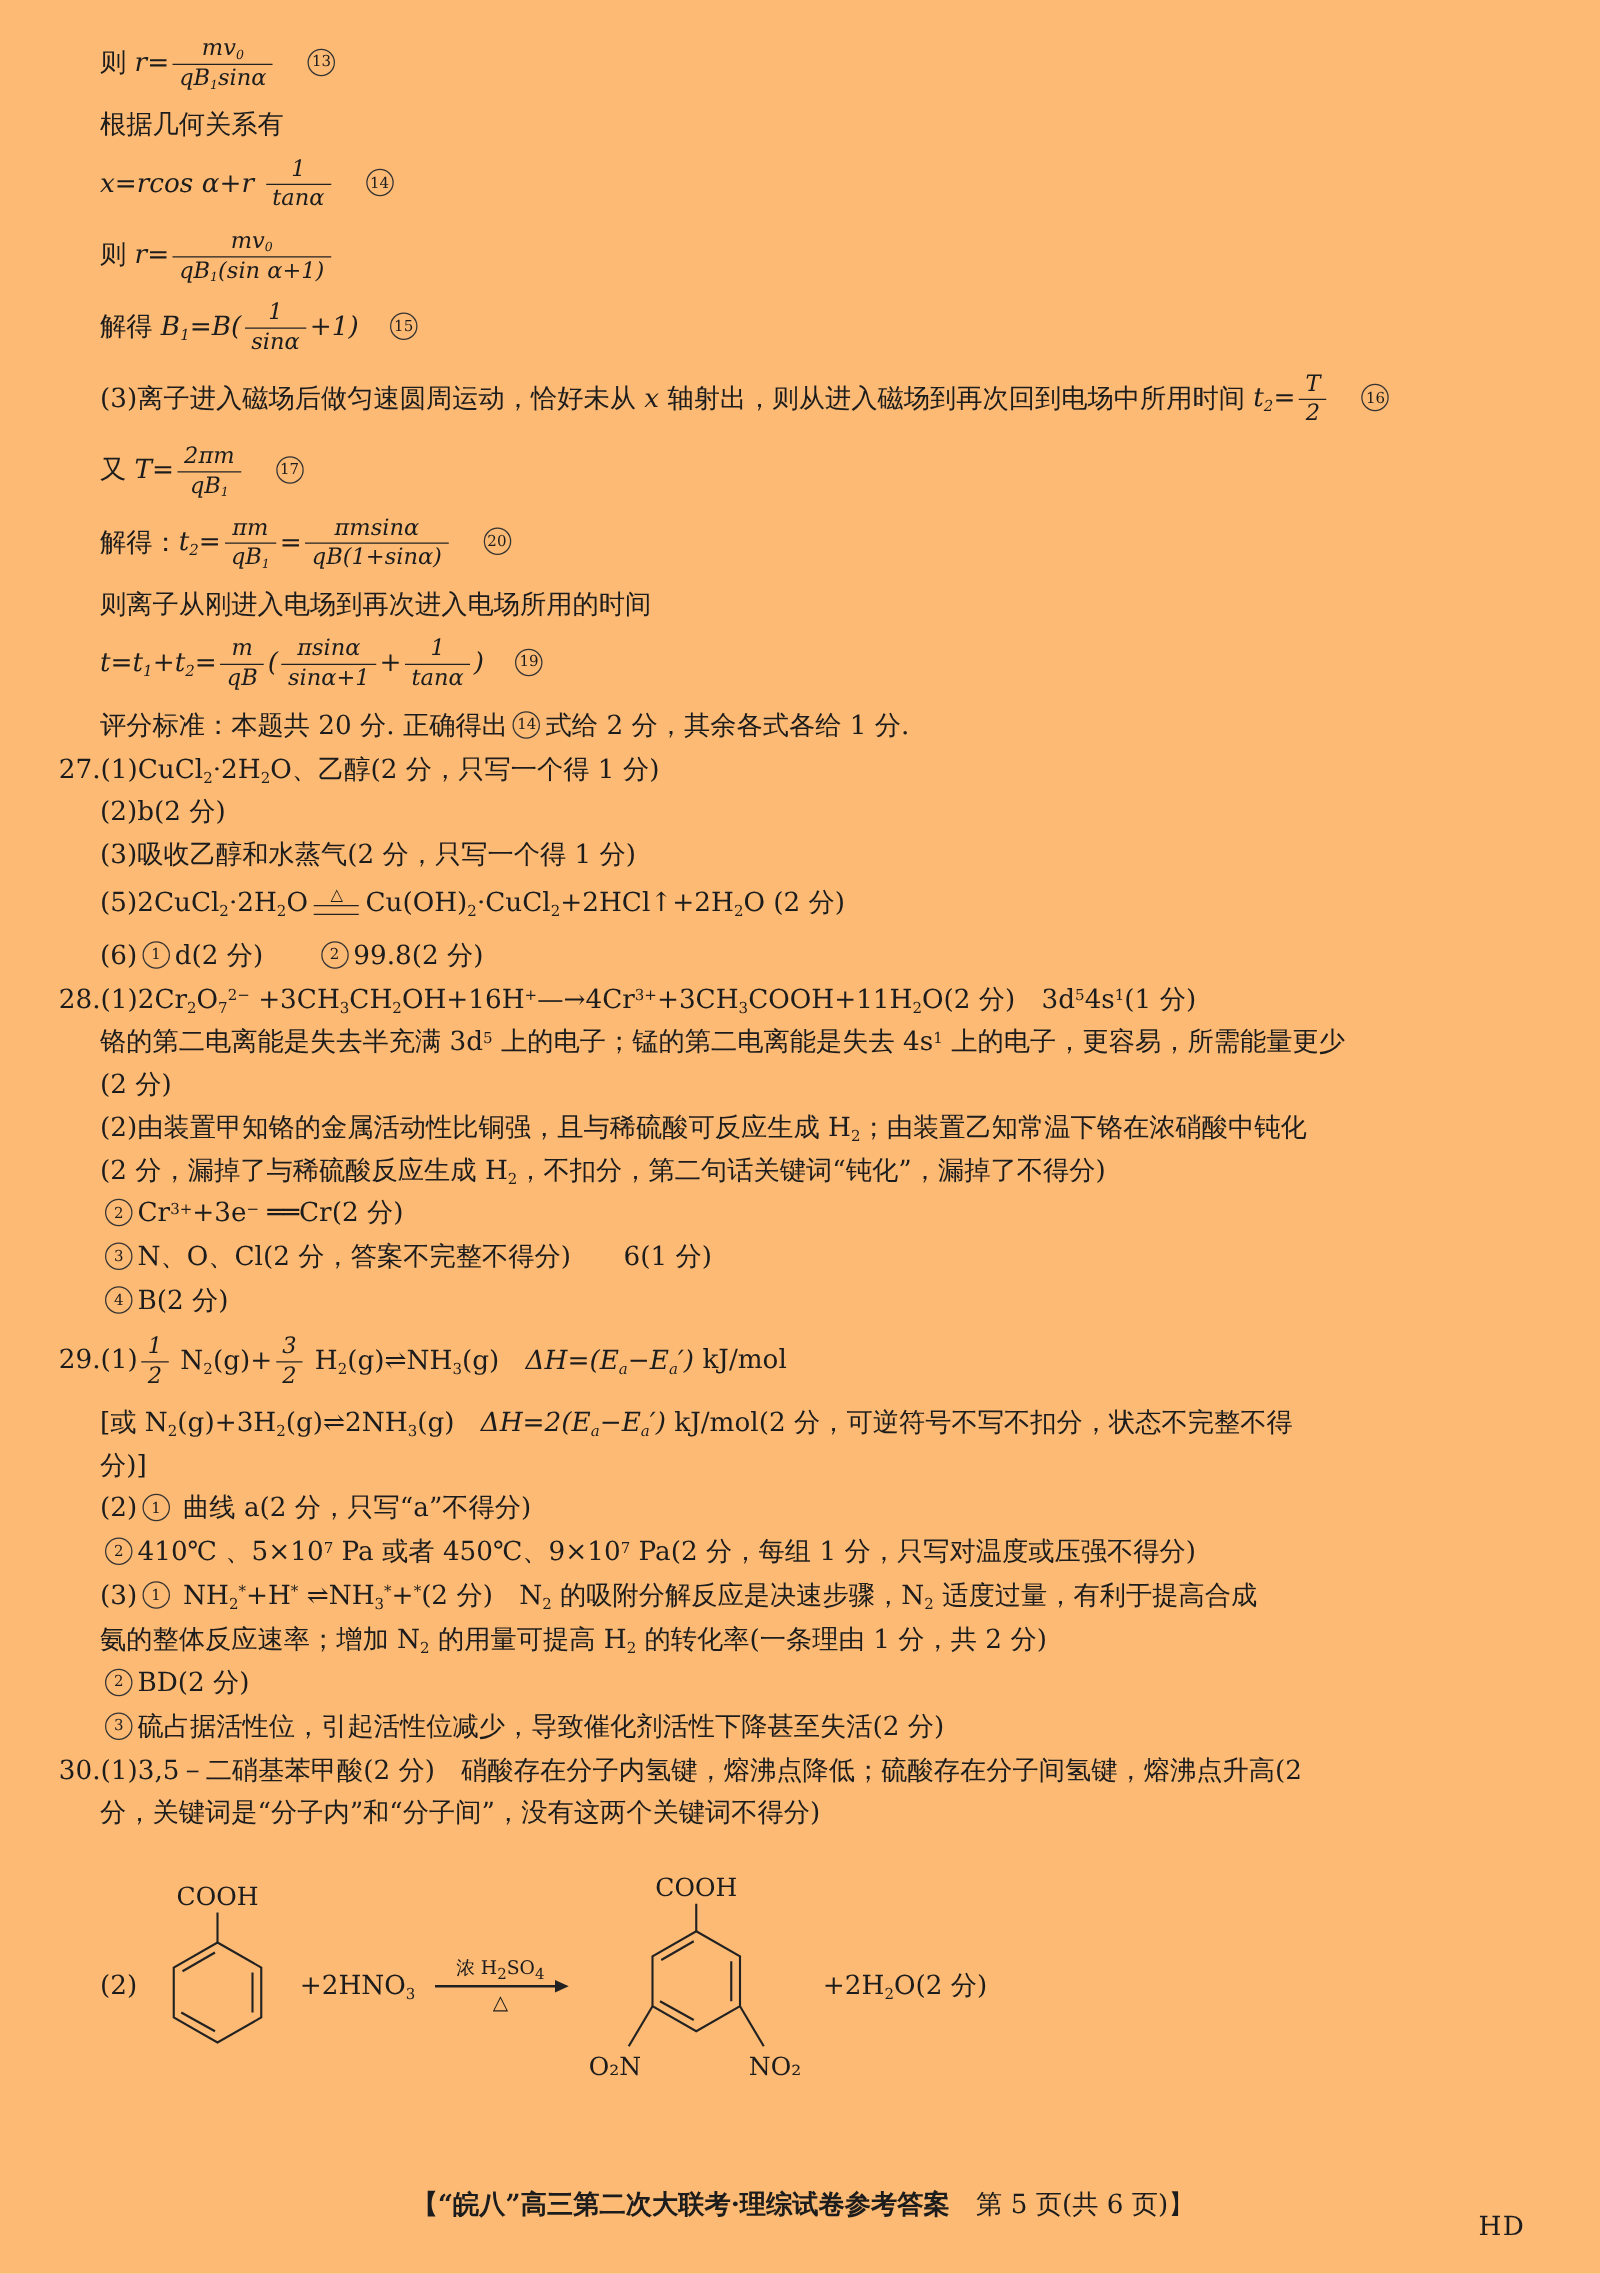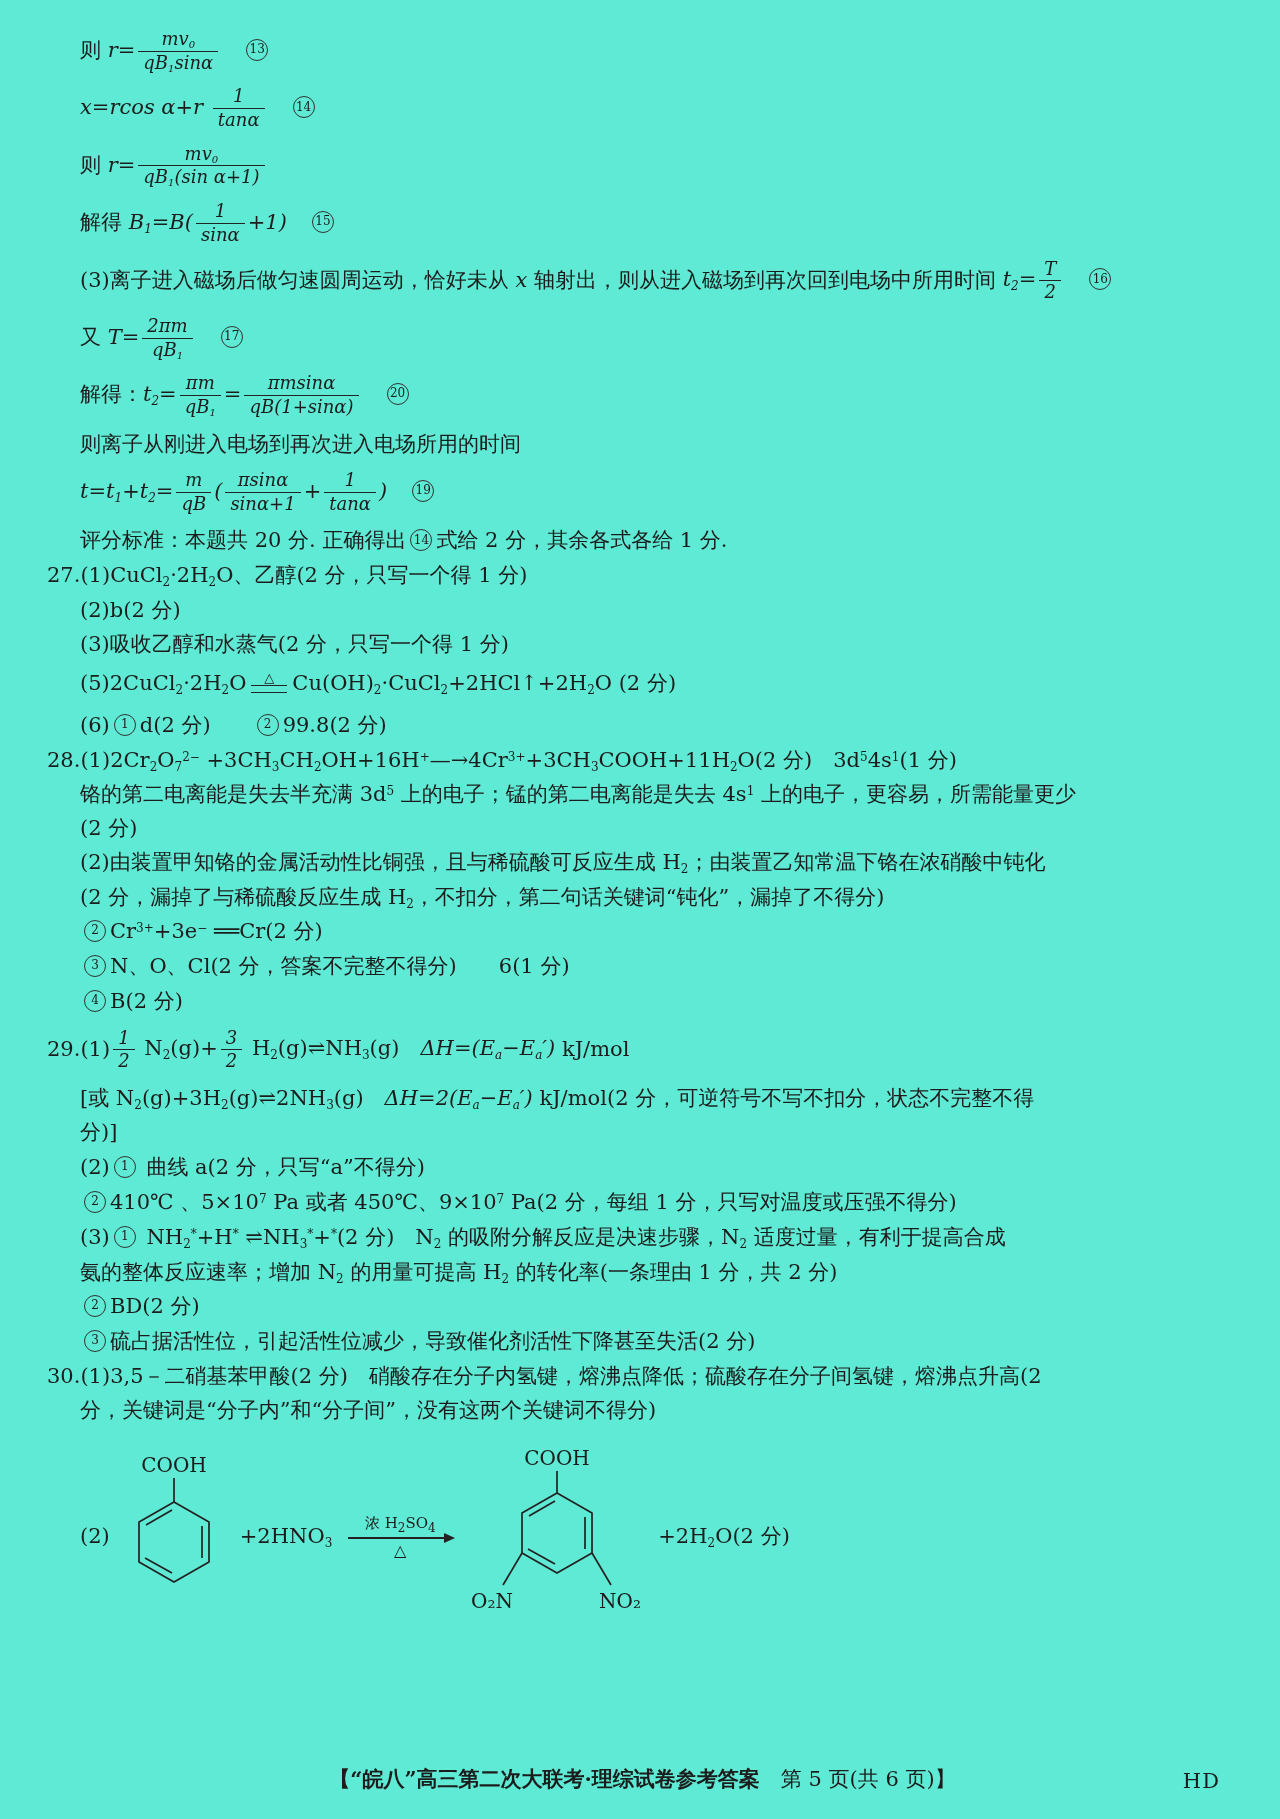--- a/index.html
+++ b/index.html
@@ -1,20 +1,20 @@
 <!DOCTYPE html>
 <html><head>
 <meta charset="utf-8">
 <style>
   html,body{margin:0;padding:0;background:#f4f4f2;}
   body{width:1280px;height:1819px;overflow:hidden;
        font-family:"DejaVu Serif","DejaVu Sans","Liberation Serif",serif;
        color:#1c1c1c;font-size:21px;}
-  .page{box-sizing:border-box;width:1280px;height:1819px;background:#5eead4;
-        padding:16px 42px 0 47px;display:flex;flex-direction:column;}
+  .page{box-sizing:border-box;width:1280px;height:1819px;background:#fdba74;
+        padding:16px 42px 0 47px;display:flex;flex-direction:column;gap:12px;}
   .lines{flex:0 0 auto;}
   .line{margin:8px 0;line-height:1.25;}
   .nline{padding-left:33px;}
   .qline{padding-left:0;}
   .frline{margin:13px 0;}
   sub{font-size:12px;vertical-align:-4px;line-height:0;}
   sup{font-size:12px;vertical-align:6px;line-height:0;}
   .math{font-style:italic;}
   .frac{display:inline-block;vertical-align:middle;text-align:center;
         font-style:italic;font-size:18px;line-height:1.15;margin:0 3px;}
@@ -35,32 +35,33 @@
   .rx-plus{margin:0 6px;white-space:nowrap;}
   .arrow-group{display:inline-flex;flex-direction:column;align-items:center;margin:0 10px;}
   .arrow-top{font-size:15px;line-height:1.2;}
   .arrow-line{position:relative;width:104px;height:0;border-top:2px solid #222;margin:5px 0 3px;}
   .arrow-line::after{content:"";position:absolute;right:-3px;top:-6px;
     border-left:11px solid #222;border-top:5px solid transparent;border-bottom:5px solid transparent;}
   .arrow-bottom{font-size:16px;line-height:1.1;}
   svg.mol{display:block;}
   svg.mol line,svg.mol polygon{stroke:#222;stroke-width:1.7;fill:none;}
   svg.mol text{font-family:"DejaVu Serif",serif;font-size:20px;fill:#1c1c1c;}
-  .footer{margin-top:auto;position:relative;text-align:center;padding-bottom:26px;font-size:21px;}
+  .footer{margin-top:auto;position:relative;text-align:center;padding-bottom:42px;font-size:21px;}
   .footer .f-title{font-weight:bold;}
   .footer .f-page{font-weight:normal;}
   .footer .f-hd{position:absolute;right:18px;bottom:26px;font-weight:normal;letter-spacing:1px;}
 </style>
 </head>
 <body>
 
 <div class="page">
 
   <div class="lines">
       <div class="line nline frline"><span>则 </span><span class="math">r=</span><span class="frac"><span class="num">mv<sub>0</sub></span><span class="den">qB<sub>1</sub>sinα</span></span><span>　</span><span class="circ">13</span></div>
+      <div class="line nline"><span>根据几何关系有</span></div>
       <div class="line nline frline"><span class="math">x=rcos α+r </span><span class="frac"><span class="num">1</span><span class="den">tanα</span></span><span>　</span><span class="circ">14</span></div>
       <div class="line nline frline"><span>则 </span><span class="math">r=</span><span class="frac"><span class="num">mv<sub>0</sub></span><span class="den">qB<sub>1</sub>(sin α+1)</span></span></div>
       <div class="line nline frline"><span>解得 </span><span class="math">B<sub>1</sub>=B(</span><span class="frac"><span class="num">1</span><span class="den">sinα</span></span><span class="math">+1)</span><span>　</span><span class="circ">15</span></div>
       <div class="line nline frline"><span>(3)离子进入磁场后做匀速圆周运动，恰好未从 </span><span class="math">x</span><span> 轴射出，则从进入磁场到再次回到电场中所用时间 </span><span class="math">t<sub>2</sub>=</span><span class="frac"><span class="num">T</span><span class="den">2</span></span><span>　</span><span class="circ">16</span></div>
       <div class="line nline frline"><span>又 </span><span class="math">T=</span><span class="frac"><span class="num">2πm</span><span class="den">qB<sub>1</sub></span></span><span>　</span><span class="circ">17</span></div>
       <div class="line nline frline"><span>解得：</span><span class="math">t<sub>2</sub>=</span><span class="frac"><span class="num">πm</span><span class="den">qB<sub>1</sub></span></span><span class="math">=</span><span class="frac"><span class="num">πmsinα</span><span class="den">qB(1+sinα)</span></span><span>　</span><span class="circ">20</span></div>
       <div class="line nline"><span>则离子从刚进入电场到再次进入电场所用的时间</span></div>
       <div class="line nline frline"><span class="math">t=t<sub>1</sub>+t<sub>2</sub>=</span><span class="frac"><span class="num">m</span><span class="den">qB</span></span><span class="math">(</span><span class="frac"><span class="num">πsinα</span><span class="den">sinα+1</span></span><span class="math">+</span><span class="frac"><span class="num">1</span><span class="den">tanα</span></span><span class="math">)</span><span>　</span><span class="circ">19</span></div>
       <div class="line nline"><span>评分标准：本题共 20 分. 正确得出</span><span class="circ">14</span><span>式给 2 分，其余各式各给 1 分.</span></div>
       <div class="line qline"><span>27.(1)CuCl<sub>2</sub>·2H<sub>2</sub>O、乙醇(2 分，只写一个得 1 分)</span></div>

